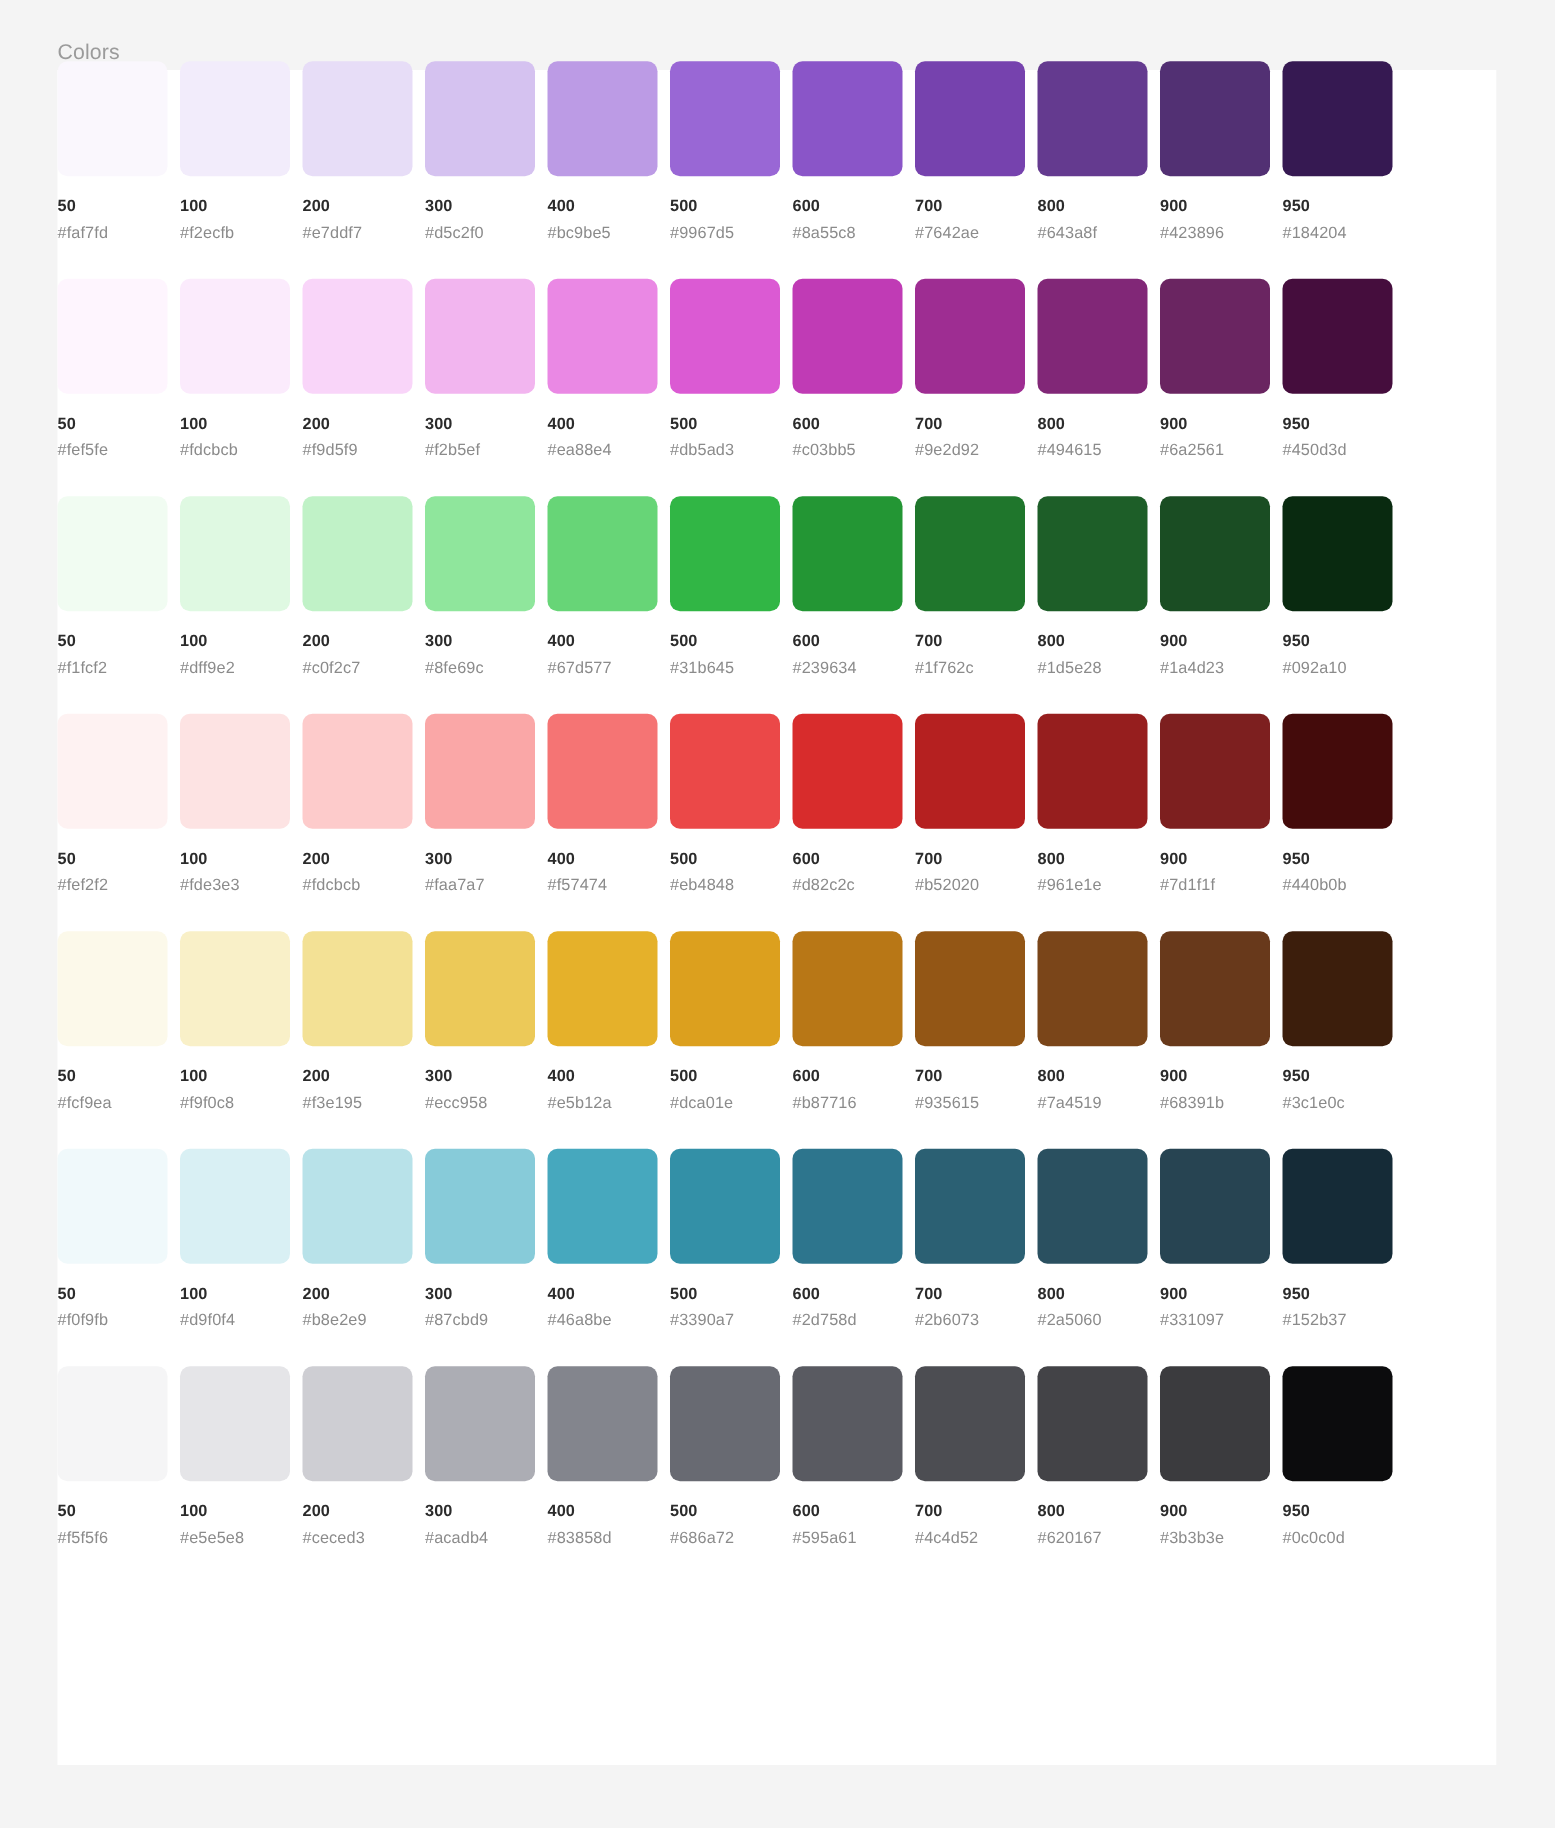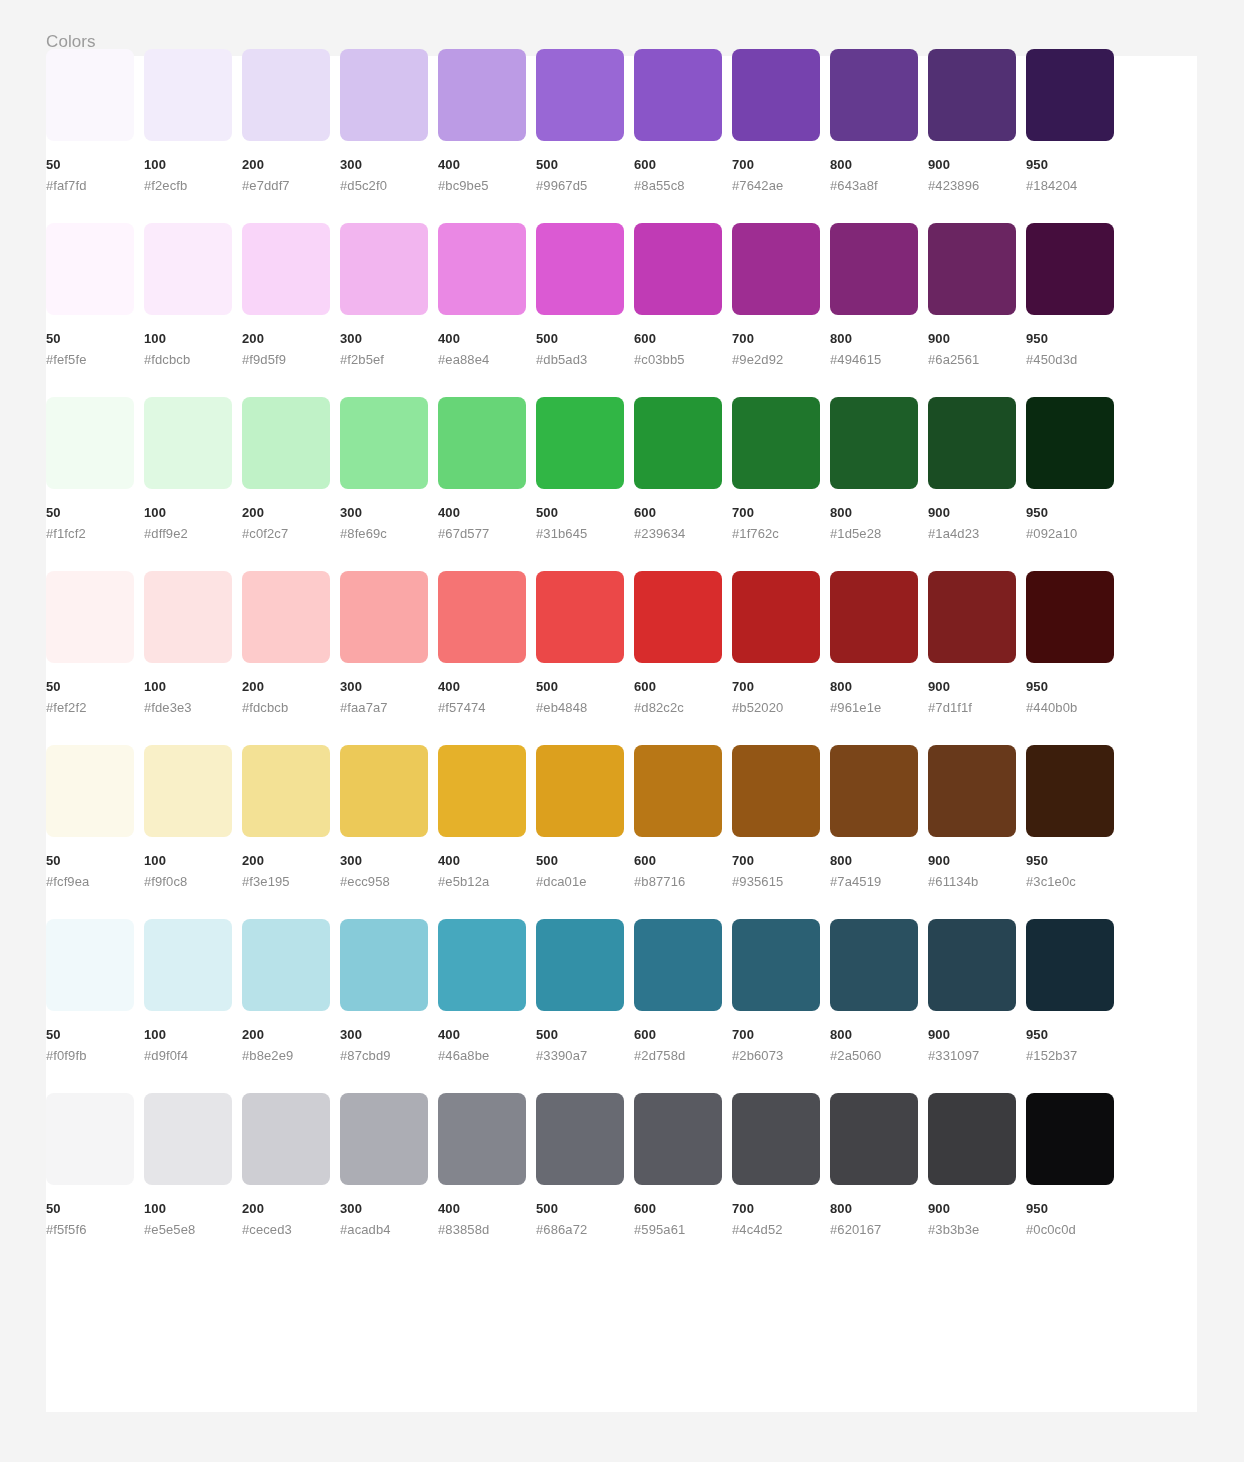--- a/index.html
+++ b/index.html
@@ -369,21 +369,21 @@
           <div class="swatch-hex">#935615</div>
         </div>
         <div class="swatch-cell">
           <div class="swatch-chip" style="background-color: rgb(122, 69, 25);"></div>
           <div class="swatch-step">800</div>
           <div class="swatch-hex">#7a4519</div>
         </div>
         <div class="swatch-cell">
           <div class="swatch-chip" style="background-color: rgb(104, 57, 27);"></div>
           <div class="swatch-step">900</div>
-          <div class="swatch-hex">#61134b</div>
+          <div class="swatch-hex">#68391b</div>
         </div>
         <div class="swatch-cell">
           <div class="swatch-chip" style="background-color: rgb(60, 30, 12);"></div>
           <div class="swatch-step">950</div>
           <div class="swatch-hex">#3c1e0c</div>
         </div>
       </div>
       <div class="color-row">
         <div class="swatch-cell">
           <div class="swatch-chip" style="background-color: rgb(240, 249, 251);"></div>

